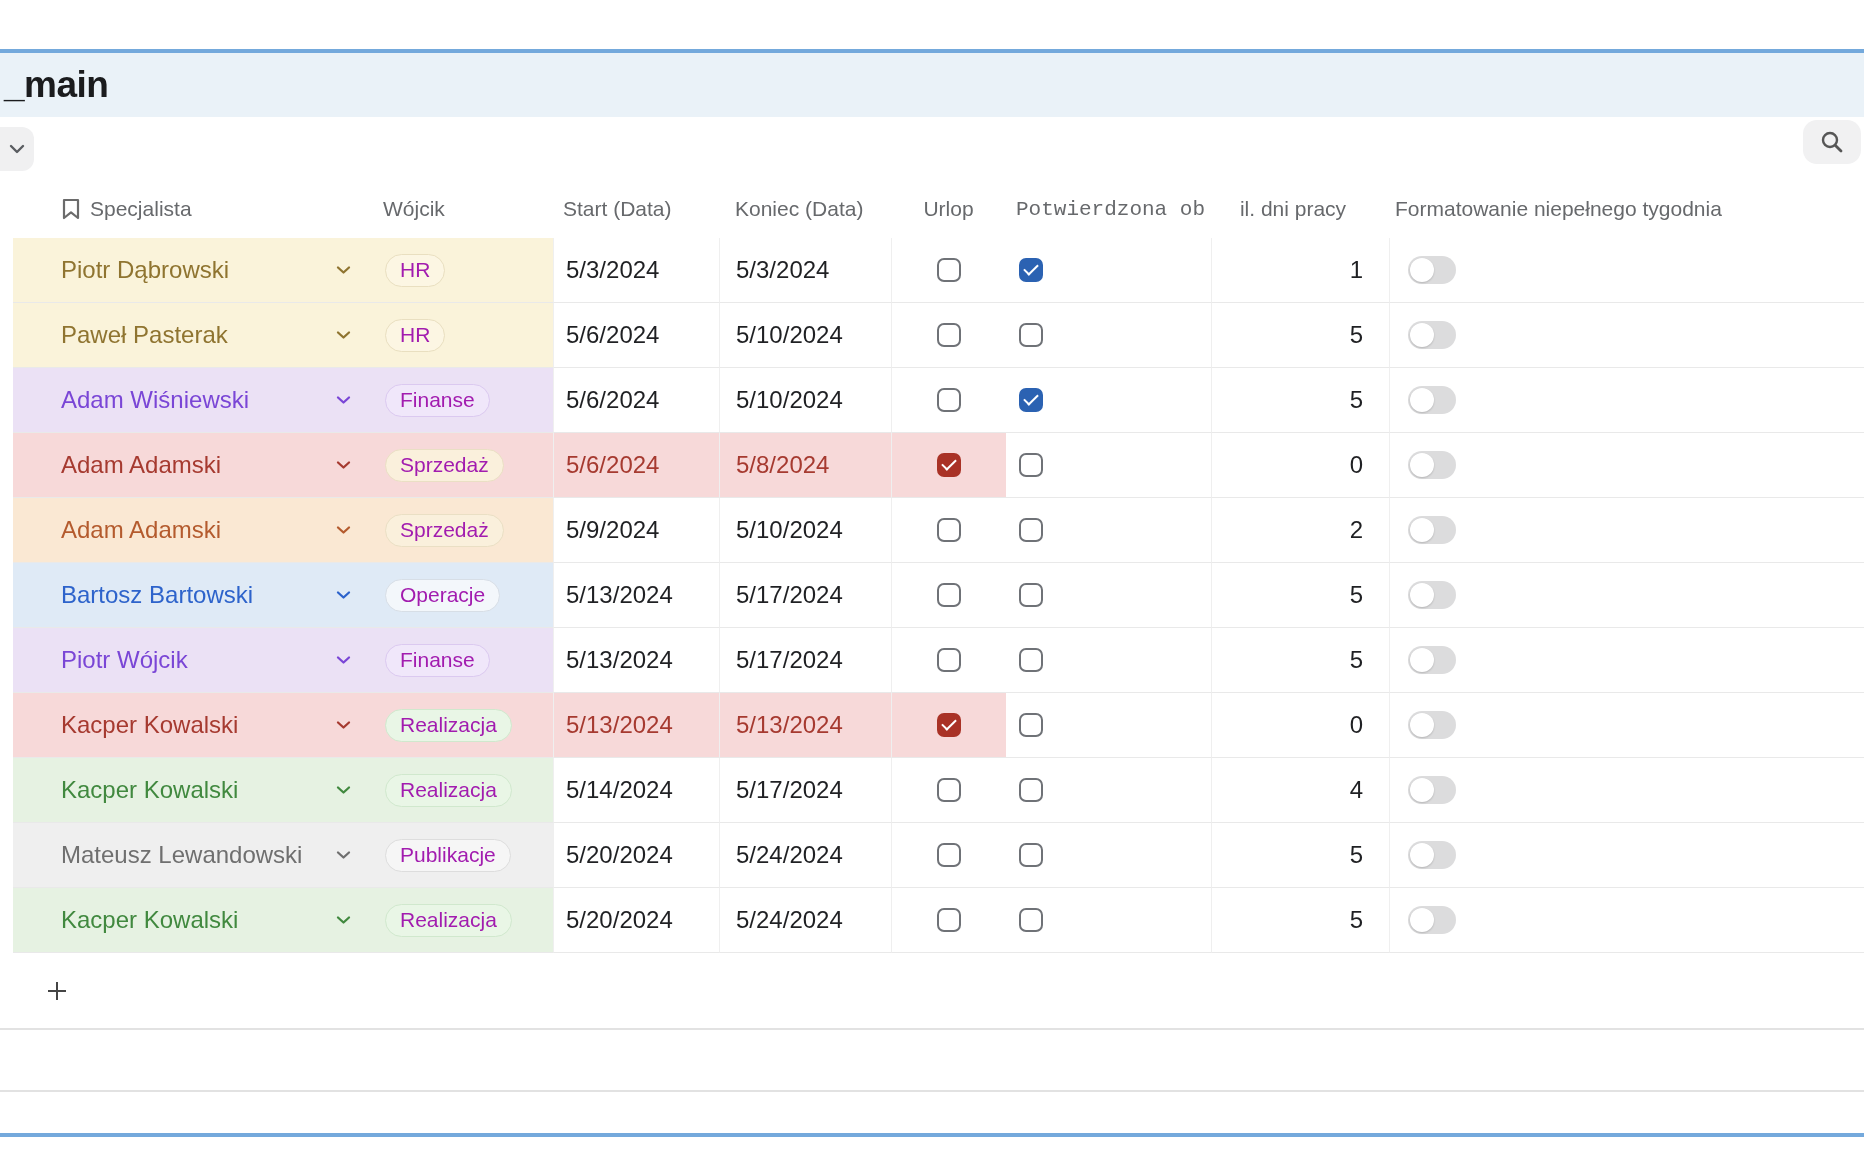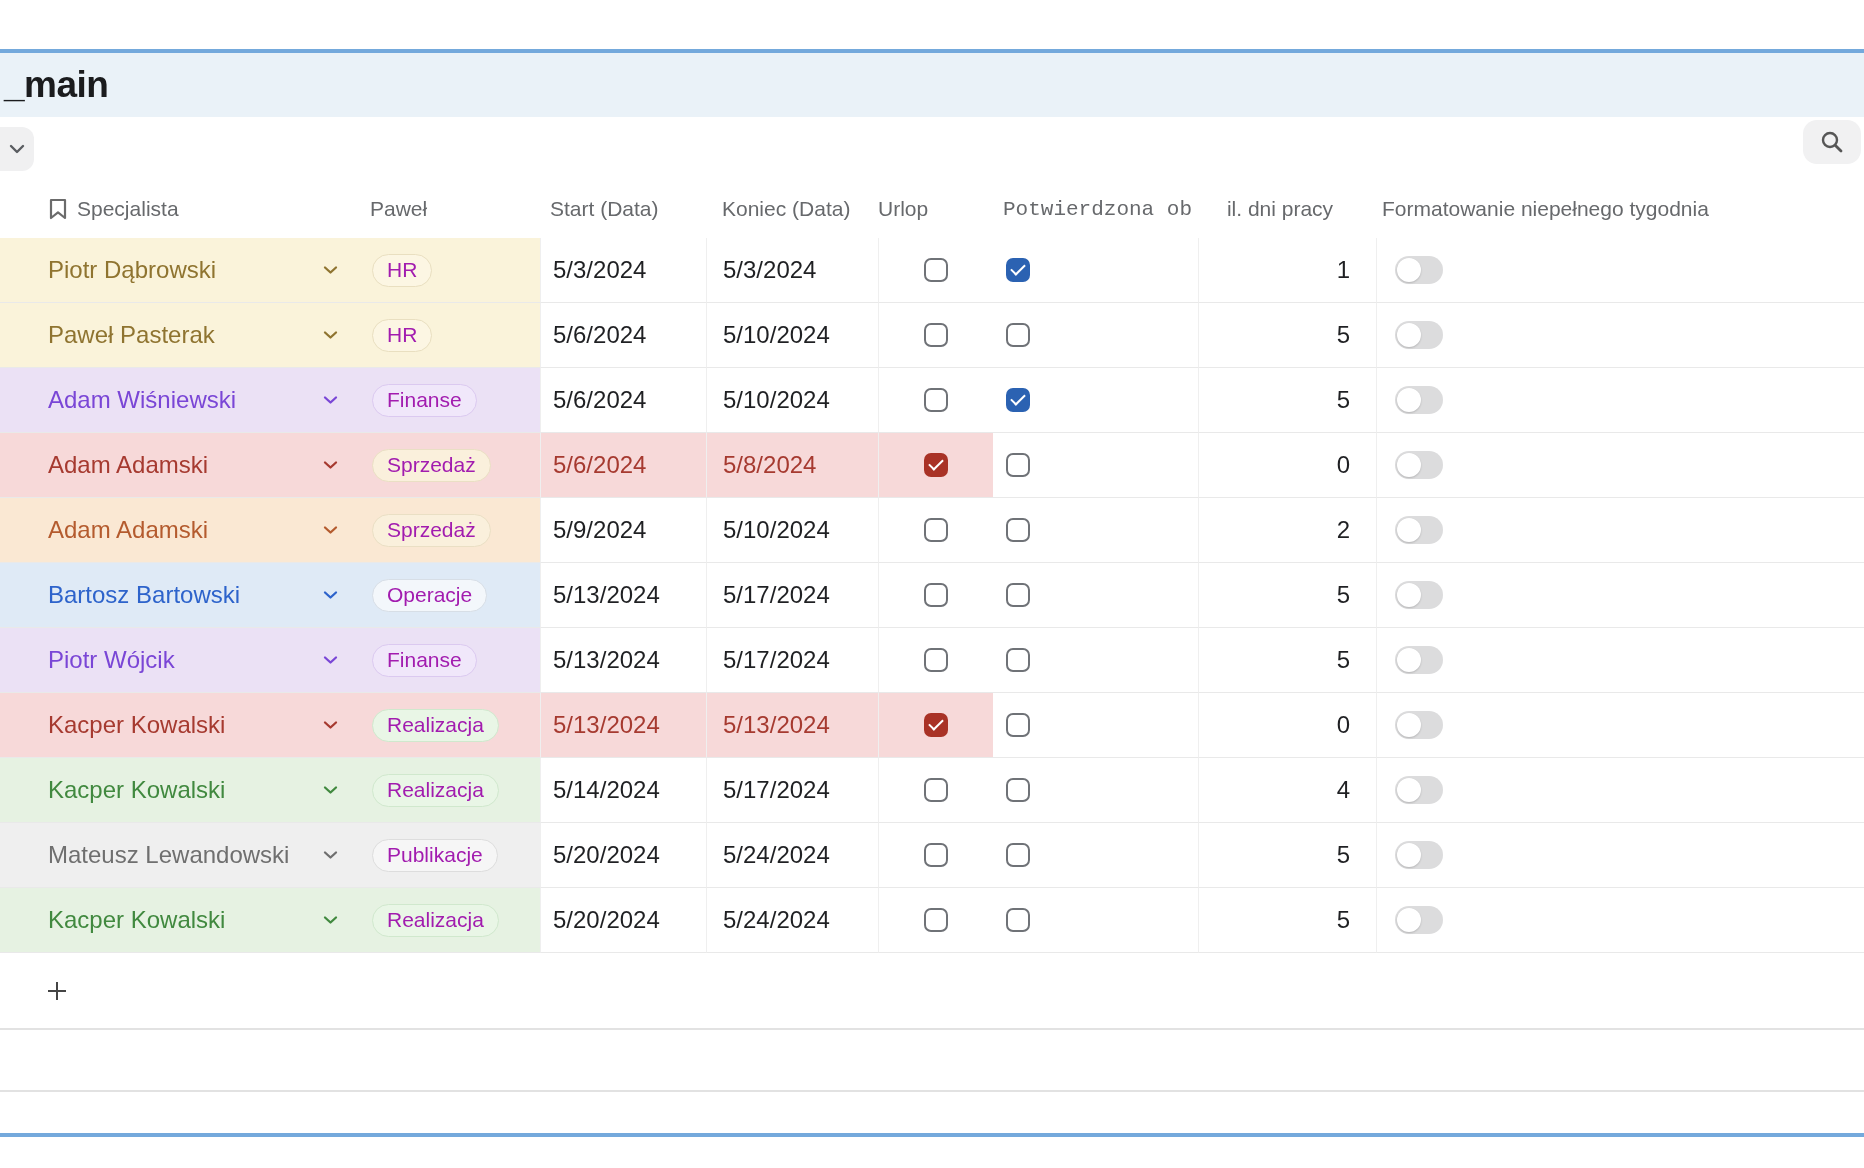--- a/index.html
+++ b/index.html
@@ -13,29 +13,29 @@
   .titlebar h1 { font-size:37px; font-weight:bold; color:#1b1c1e; letter-spacing:-0.5px; }
 
   .toolbar { position:relative; height:63px; background:#fff; }
   .collapse-btn { position:absolute; left:0; top:10px; width:34px; height:44px;
     background:#f0f0f1; border:none; border-radius:0 12px 12px 0; cursor:pointer;
     display:flex; align-items:center; justify-content:center; }
   .search-btn { position:absolute; right:3px; top:3px; width:58px; height:44px;
     background:#f1f1f2; border:none; border-radius:14px; cursor:pointer;
     display:flex; align-items:center; justify-content:center; }
 
-  .grid { display:grid; grid-template-columns:368px 172px 166px 172px 115px 205px 178px 488px; }
+  .grid { display:grid; grid-template-columns:368px 172px 166px 172px 115px 205px 178px 488px;margin-left:13px; }
 
   .thead { height:58px; }
   .thead .hcell { display:flex; align-items:center; font-size:21px; color:#67696c; background:#fff; white-space:nowrap; overflow:hidden; }
   .h-name { padding-left:48px; gap:9px; }
   .h-dept { padding-left:2px; }
   .h-start { padding-left:10px; }
   .h-end { padding-left:16px; }
-  .h-urlop { }
+  .h-urlop { justify-content:center; }
   .h-potw { padding-left:10px;font-family:Liberation Mono, monospace; }
   .h-dni { justify-content:center; padding-right:14px; }
   .h-fmt { padding-left:6px; }
 
   .row { height:65px; }
   .row .cell { display:flex; align-items:center; background:#fff; border-bottom:1px solid #e9e9e9; white-space:nowrap; }
   .row .c-start,.row .c-end,.row .c-urlop,.row .c-dni,.row .c-fmt { border-left:1px solid #efefef; }
   .row .c-name,.row .c-dept { background:var(--bg); }
   .row.vacation .c-start,.row.vacation .c-end,.row.vacation .c-urlop { background:var(--bg); }
   .row.vacation .c-start,.row.vacation .c-end { color:var(--fg); }
@@ -101,21 +101,21 @@
   <div class="grid thead">
     <div class="hcell h-name">
       <span style="display:flex;">
         <svg width="20" height="22" viewBox="0 0 20 22">
             <path d="M3 2h14v18l-7-5.6L3 20z" fill="none" stroke="#6b6b6b" stroke-width="2.2" stroke-linejoin="round"></path>
           </svg>
       </span>
       <span>Specjalista</span>
     </div>
     <div class="hcell h-dept">
-        <span>Paweł</span>
+        <span>Wójcik</span>
       </div>
     <div class="hcell h-start">
         <span>Start (Data)</span>
       </div>
     <div class="hcell h-end">
         <span>Koniec (Data)</span>
       </div>
     <div class="hcell h-urlop">
         <span>Urlop</span>
       </div>

